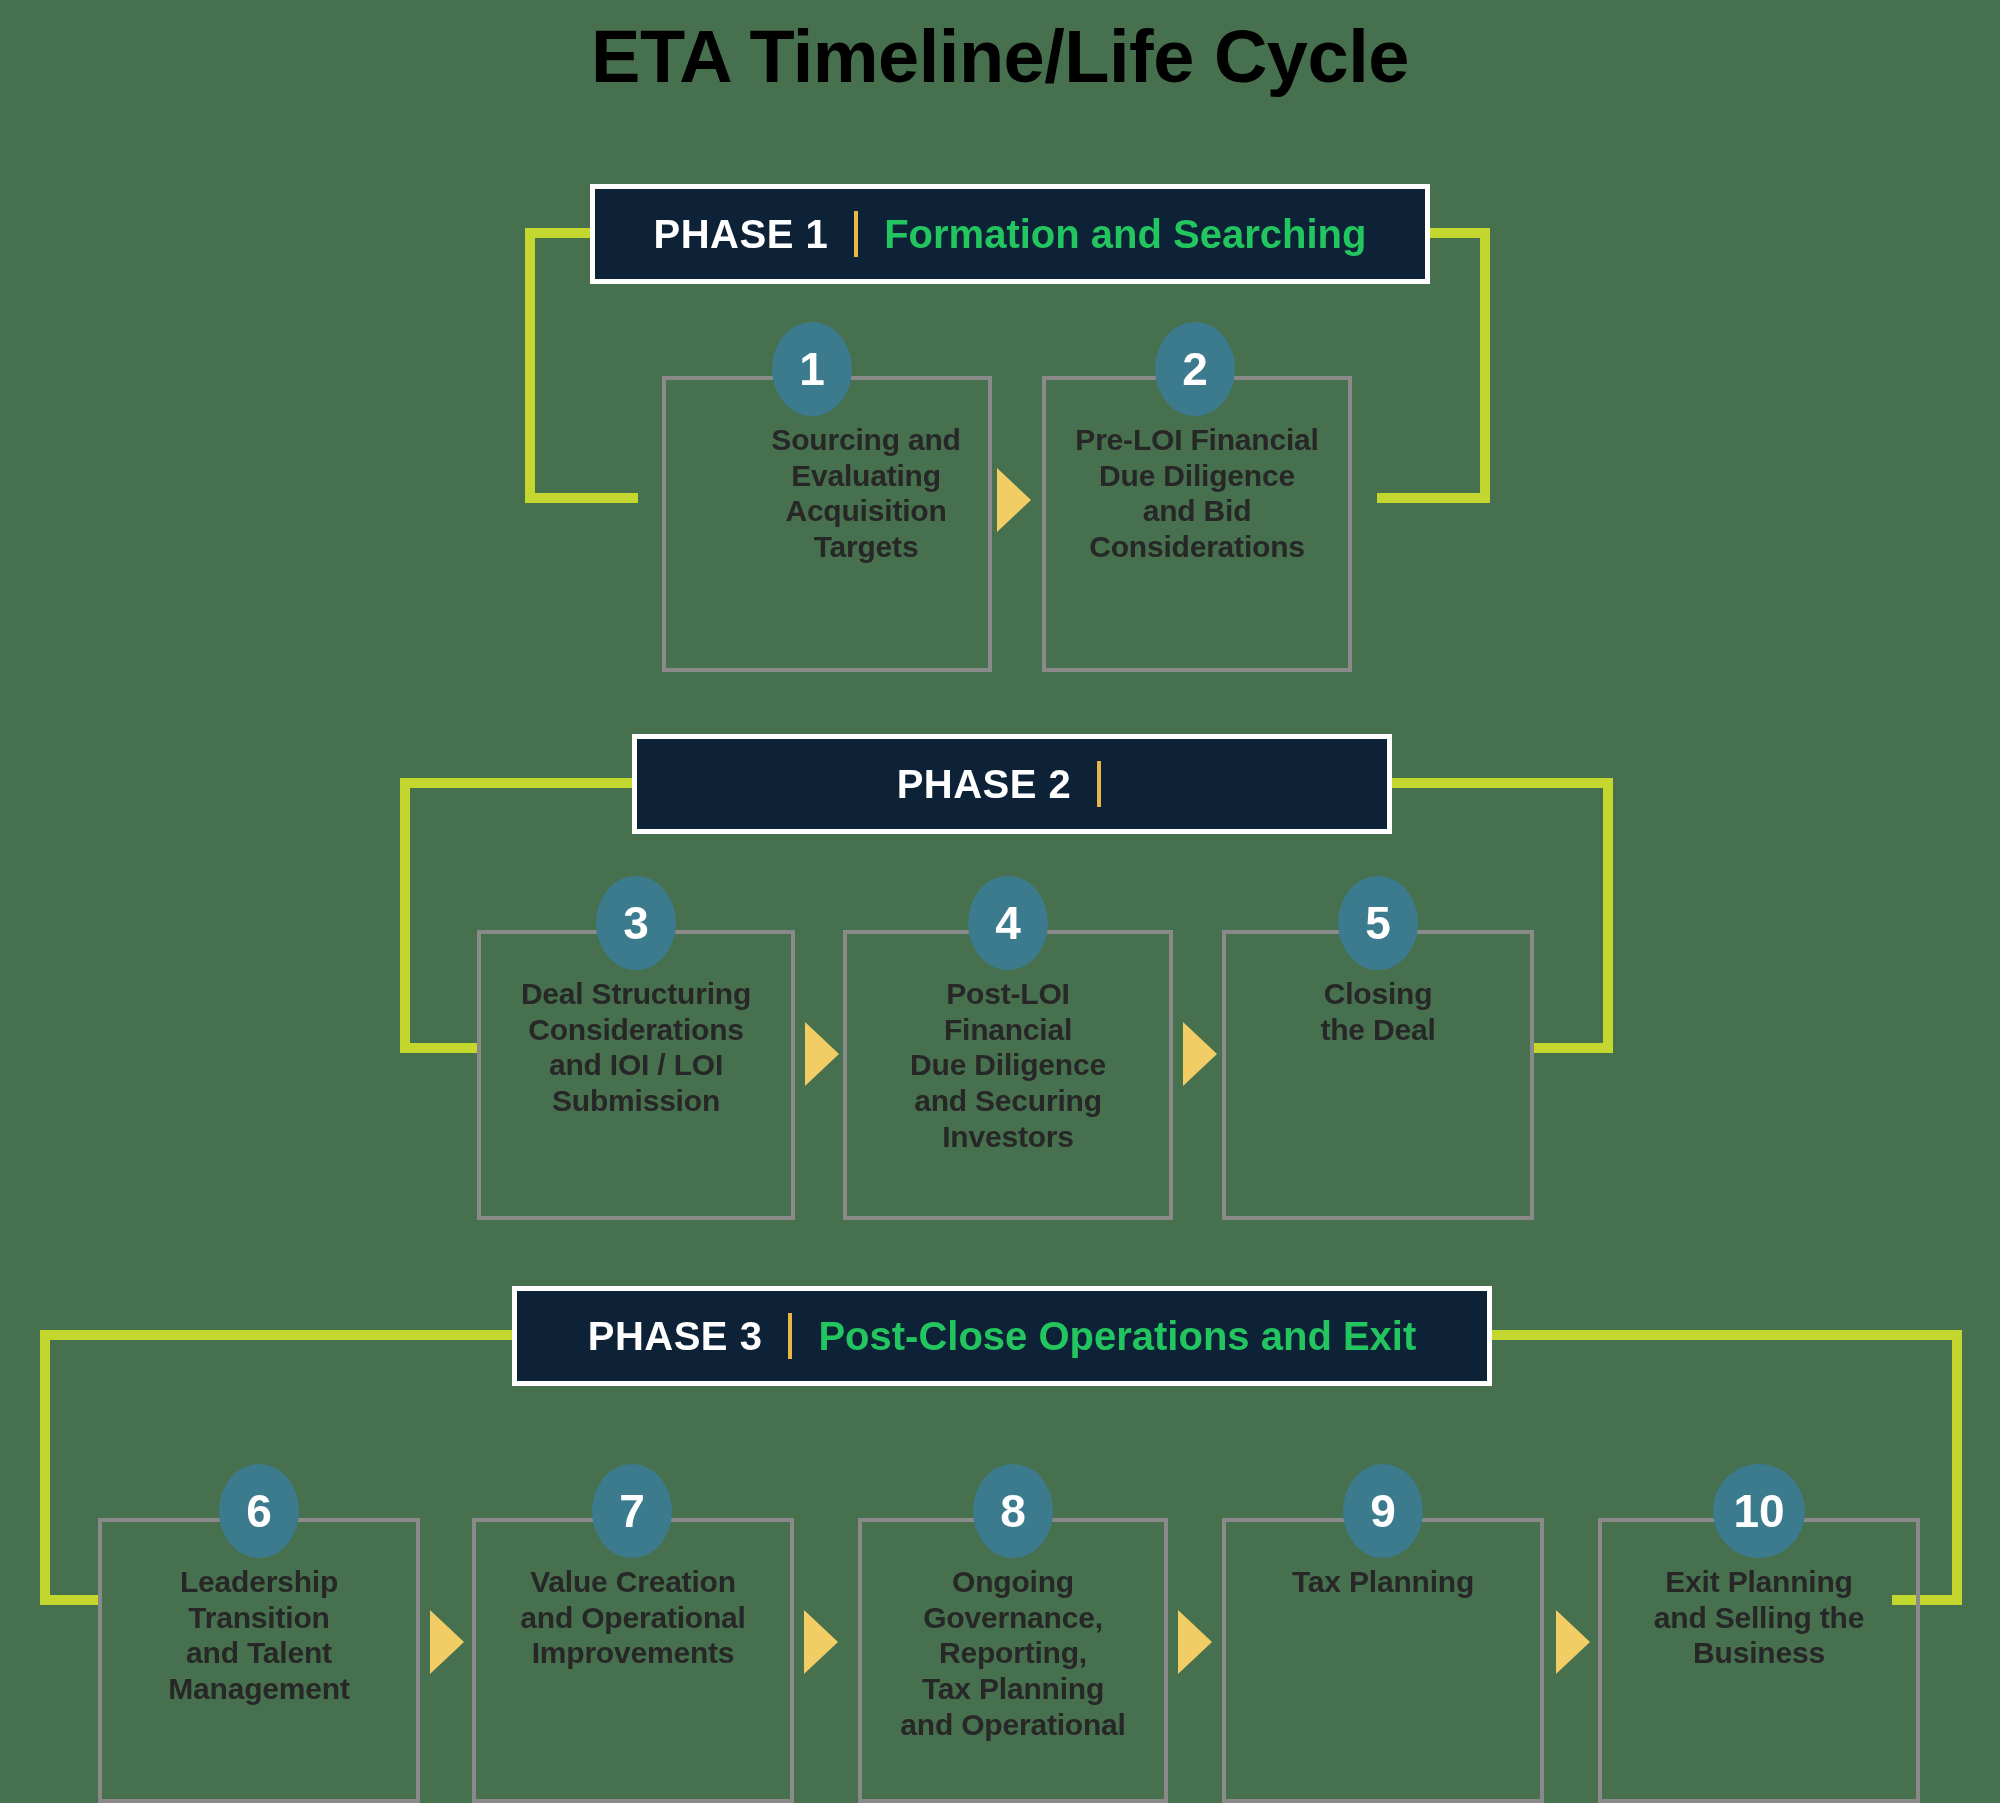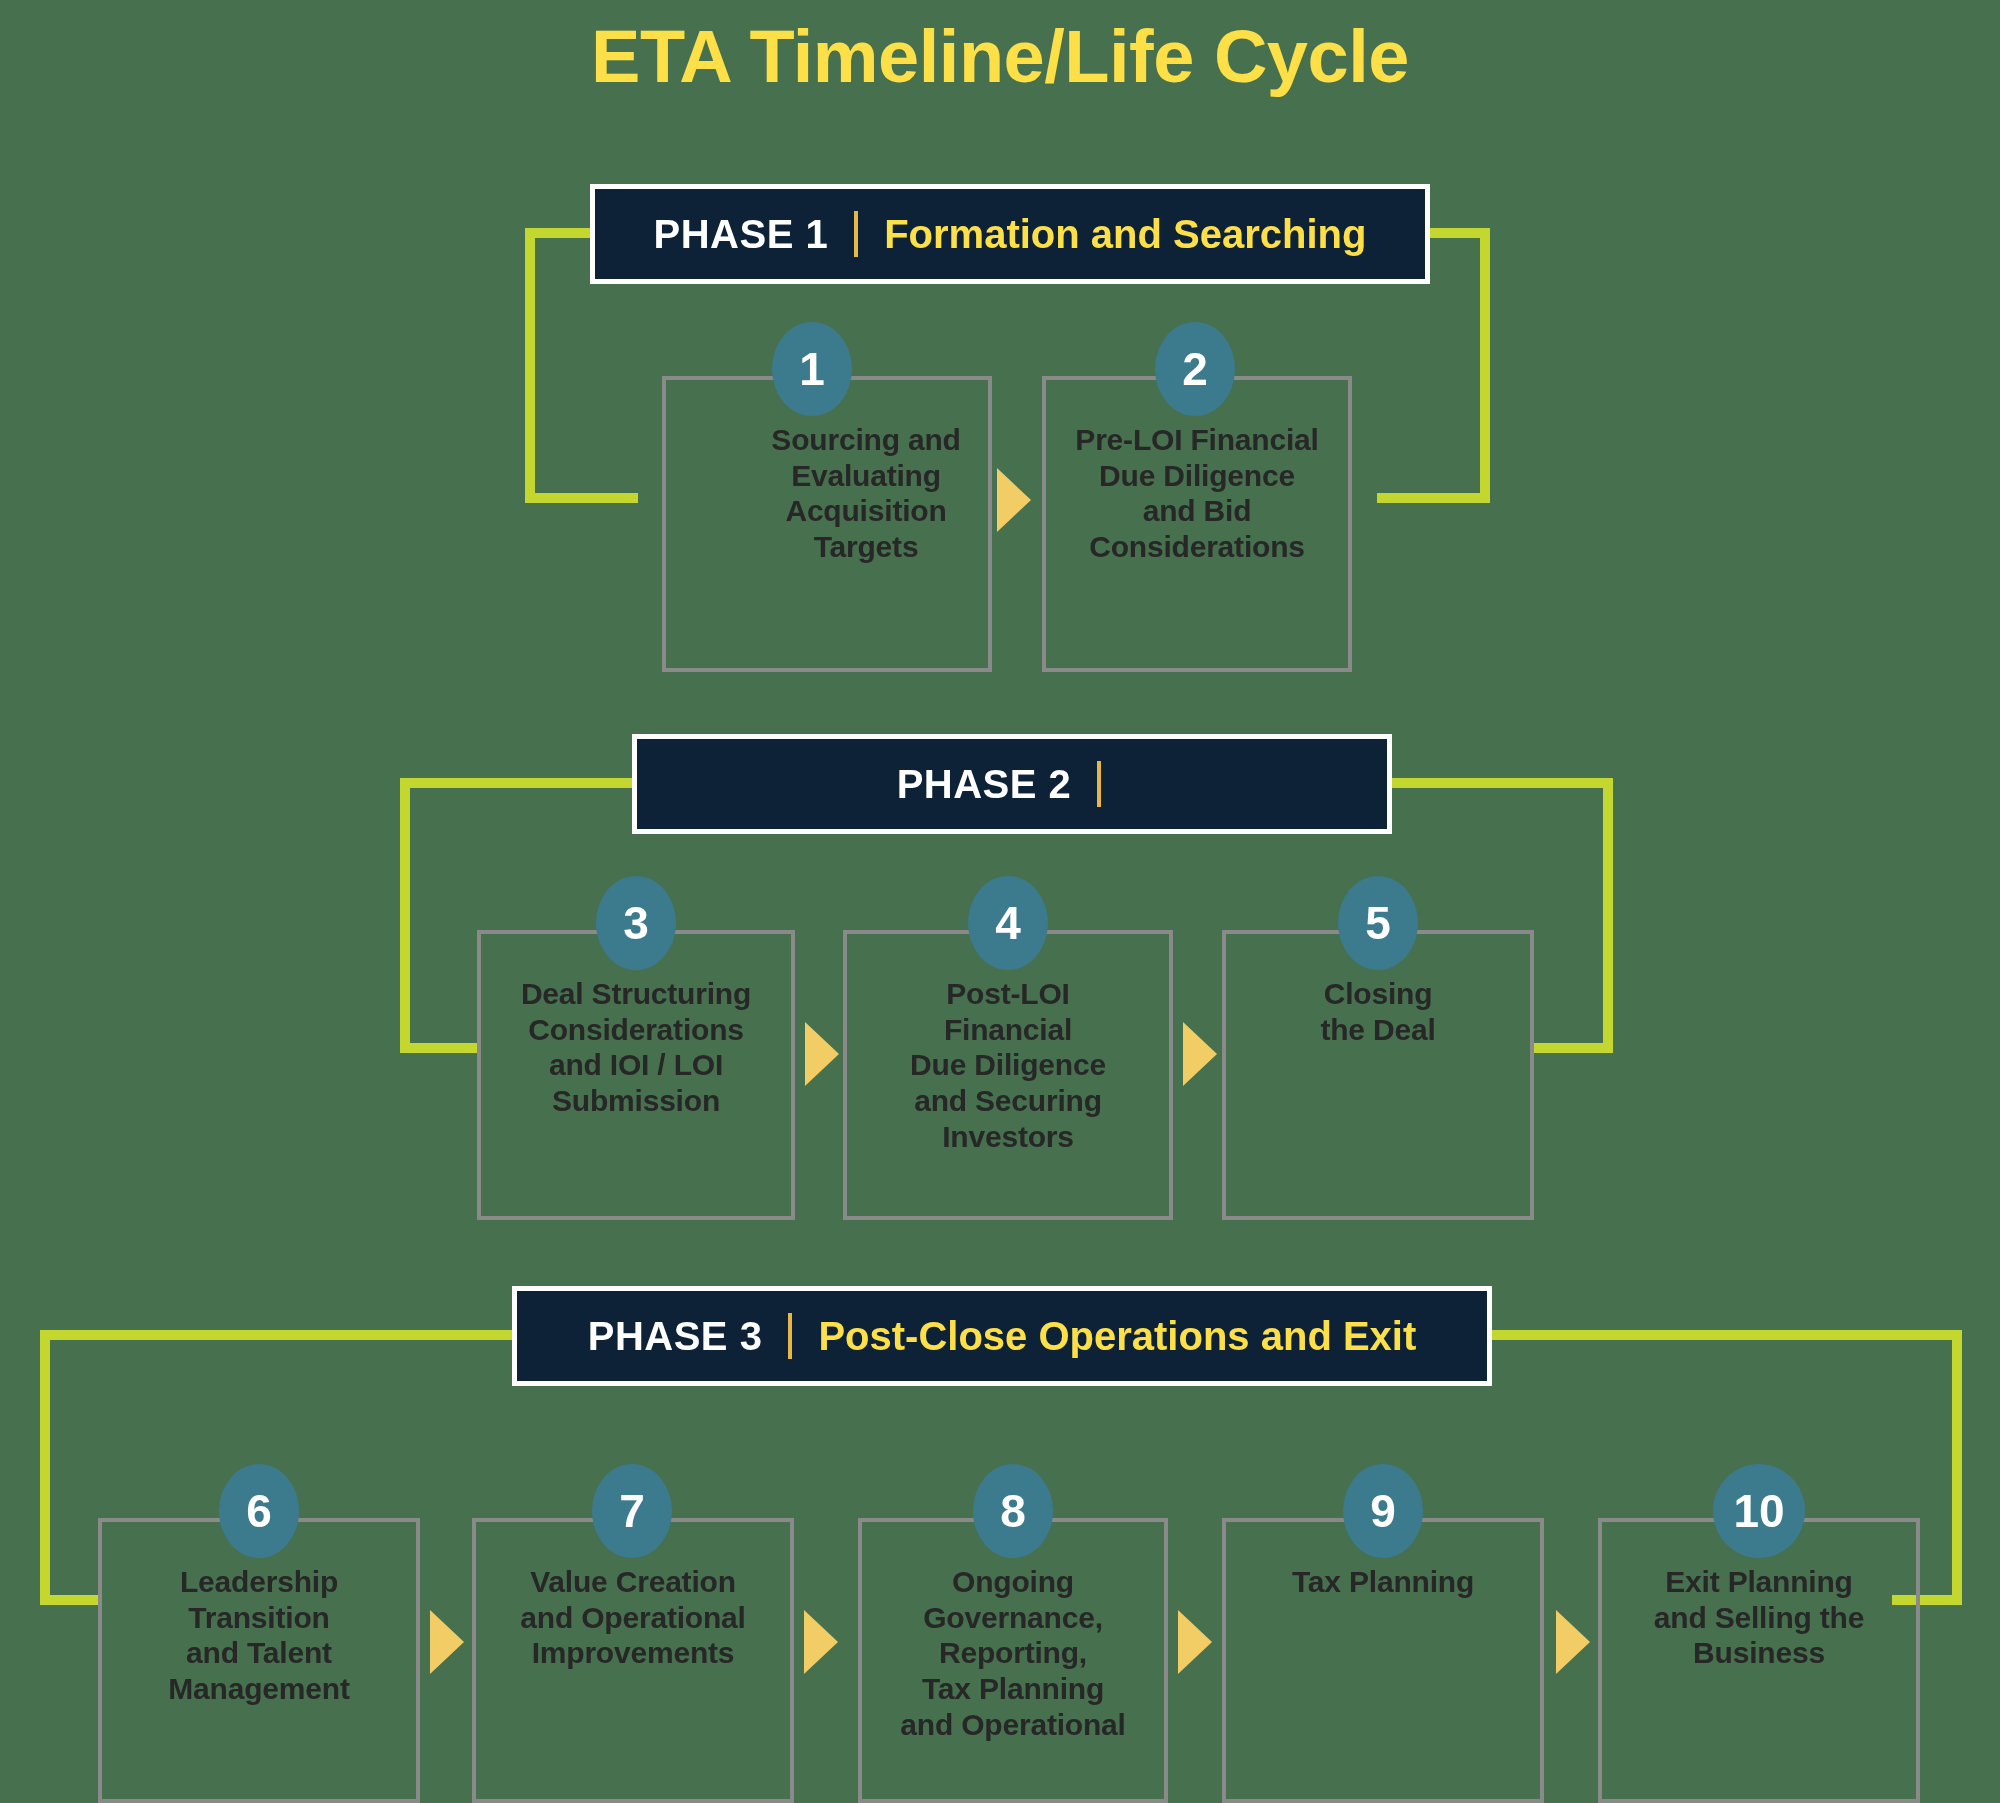--- a/index.html
+++ b/index.html
@@ -17,21 +17,21 @@
 
   
   #page-title {
     position: absolute;
     top: 14px;
     left: 0;
     width: 2000px;
     text-align: center;
     font-size: 74px;
     font-weight: bold;
-    color: #fde047;
+    color: #000000;
     letter-spacing: -0.5px;
   }
 
   
   .bracket {
     position: absolute;
     pointer-events: none;
   }
   .bseg {
     position: absolute;
@@ -56,21 +56,21 @@
     letter-spacing: 0.5px;
   }
   .phase-divider {
     width: 4px;
     height: 46px;
     background: #e8b647;
     margin: 0 26px;
     flex: none;
   }
   .phase-name {
-    color: #fde047;
+    color: #22c55e;
     font-size: 40px;
     font-weight: bold;
   }
 
   
   .step {
     position: absolute;
     box-sizing: border-box;
     border: 4px solid #8a8a8a;
     background: transparent;

